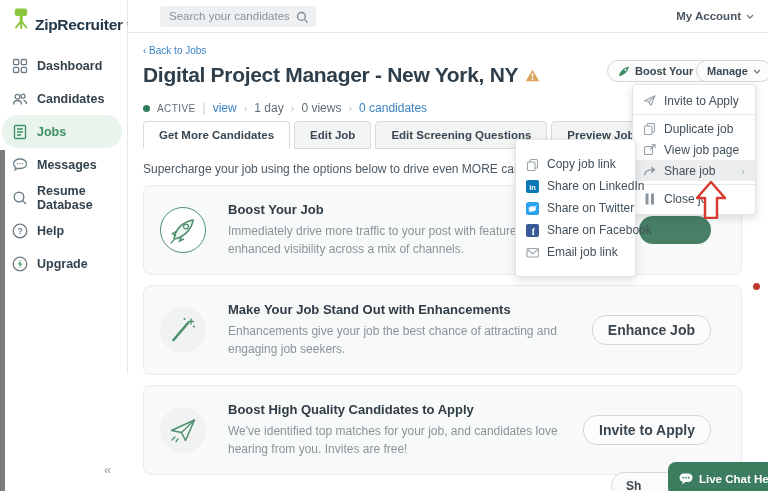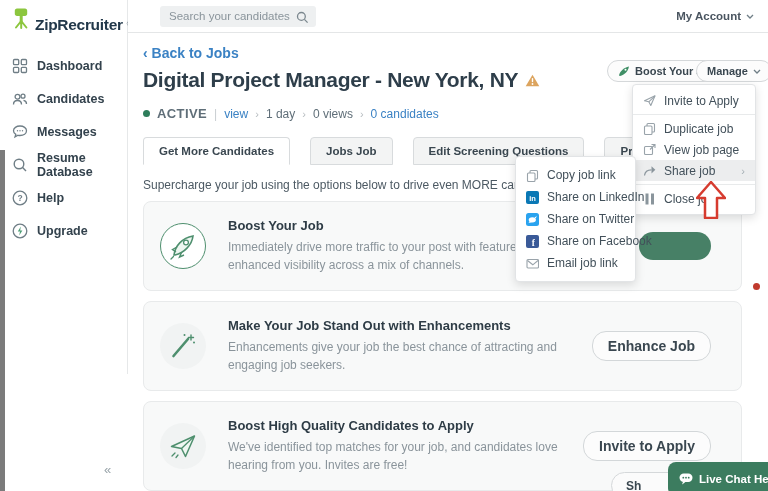--- a/index.html
+++ b/index.html
@@ -27,31 +27,31 @@
           justify-content:space-between;padding:0 14px 0 12px;}
   .search-wrap{position:relative;padding-left:20px;}
   .search-input{width:156px;height:21px;background:#EEF0F1;border:none;border-radius:3px;
                 padding:0 26px 0 9px;font-size:11.5px;font-family:inherit;color:#3A4750;outline:none;}
   .search-input::placeholder{color:#8A949B;}
   .search-mag{position:absolute;right:7px;top:4px;}
   .account{display:flex;align-items:center;gap:5px;font-size:11.5px;color:#4A5560;cursor:pointer;font-weight:bold;}
 
   
   .main{position:absolute;left:128px;top:33px;right:0;bottom:0;padding:12px 26px 0 15px;overflow:hidden;background:#fff;}
-  .back-link{font-size:14px;font-weight:700;color:#3B82C4;cursor:pointer;}
+  .back-link{font-size:10px;font-weight:400;color:#3B82C4;cursor:pointer;}
   .page-title{margin-top:7px;font-size:21px;font-weight:600;color:#2E3E4A;letter-spacing:-0.3px;
               display:flex;align-items:center;gap:7px;}
   .status-row{margin-top:8px;display:flex;align-items:center;gap:7px;font-size:12px;color:#5F6E78;}
   .status-dot{width:7px;height:7px;border-radius:50%;background:#2E7D5B;}
-  .status-state{font-size:13px;font-weight:700;letter-spacing:.4px;color:#5F6E78;}
+  .status-state{font-size:10px;font-weight:400;letter-spacing:.4px;color:#5F6E78;}
   .status-bar{color:#C9CED1;}
   .status-chev{color:#B6BCC0;font-size:11px;}
   .blue-link{color:#3B82C4;cursor:pointer;}
 
-  .tabs{margin-top:16px;display:flex;gap:20px;}
+  .tabs{margin-top:6px;display:flex;gap:4px;}
   .tab{padding:7px 15px;font-size:11.5px;font-weight:700;color:#3A4750;background:#F3F4F4;
        border:1px solid #D8DBDD;border-radius:4px 4px 0 0;cursor:pointer;}
   .tab.active{background:#fff;border-bottom-color:#fff;}
 
   .intro{margin-top:13px;font-size:12px;color:#4C5963;}
 
   .card{margin-top:9px;display:flex;align-items:center;background:#F8F9F9;
         border:1px solid #E8EAEB;border-radius:8px;padding:16px 30px 16px 16px;}
   .card + .card{margin-top:10px;}
   .card-icon{width:46px;height:46px;border-radius:50%;margin-right:22px;flex-shrink:0;
@@ -69,21 +69,21 @@
   .hdr-pill{position:absolute;top:60px;height:22px;display:flex;align-items:center;gap:5px;
             background:#FCFCFC;border:1px solid #D5D8DA;border-radius:11px;padding:0 10px;
             font-size:11px;font-weight:600;color:#3A4750;cursor:pointer;z-index:10;}
   .boost-pill{left:607px;}
   .manage-pill{left:696px;}
 
   
   .menu{position:absolute;background:#fff;border:1px solid #E2E4E6;border-radius:4px;
         box-shadow:0 3px 10px rgba(0,0,0,.13);font-size:12px;color:#42505A;}
   .manage-menu{left:632px;top:84px;width:124px;padding:5px 0;z-index:20;}
-  .share-menu{left:515px;top:156px;width:121px;padding:7px 0;z-index:25;}
+  .share-menu{left:515px;top:139px;width:121px;padding:13px 0;z-index:25;}
   .menu-row{display:flex;align-items:center;gap:8px;padding:0 10px;height:21px;cursor:pointer;white-space:nowrap;}
   .share-menu .menu-row{height:22px;}
   .menu-row.hl{background:#ECEDEE;height:21px;}
   .menu-sep{height:1px;background:#E8EAEB;margin:3px 0;}
   .menu-row .micon{width:13px;height:13px;display:inline-flex;align-items:center;justify-content:center;flex-shrink:0;}
   .submenu-arrow{margin-left:auto;color:#A6AFB5;font-size:11px;}
 
   
   .red-arrow{position:absolute;left:696px;top:181px;z-index:40;}
   .red-dot{position:absolute;left:753px;top:283px;width:7px;height:7px;border-radius:50%;
@@ -133,20 +133,31 @@
               <g stroke="#6F7E86" stroke-width="1.3" fill="none">
                 <circle cx="5.5" cy="5.7" r="2.4"></circle>
                 <circle cx="11" cy="5.2" r="2"></circle>
                 <path d="M1.5 13.5c0-2.5 1.8-4 4-4s4 1.5 4 4"></path>
                 <path d="M11.5 9.3c1.8.2 3 1.6 3 3.7"></path>
               </g>
             </svg>
         </span>
         <span>Candidates</span>
       </div>
+      <div class="nav-item active">
+        <span class="nicon">
+          <svg width="16" height="16" viewBox="0 0 16 16">
+              <g stroke="#3F8F66" stroke-width="1.3" fill="none">
+                <rect x="2.5" y="1.5" width="11" height="13" rx="1.2"></rect>
+                <path d="M5 5 H11 M5 8 H11 M5 11 H9"></path>
+              </g>
+            </svg>
+        </span>
+        <span>Jobs</span>
+      </div>
       <div class="nav-item">
         <span class="nicon">
           <svg width="16" height="16" viewBox="0 0 16 16">
               <path d="M8 2c3.6 0 6.5 2 6.5 4.8S11.6 11.5 8 11.5c-.7 0-1.4-.1-2-.2L3 13l.8-2.6C2.4 9.6 1.5 8.3 1.5 6.8 1.5 4 4.4 2 8 2Z" stroke="#6F7E86" stroke-width="1.3" fill="none"></path>
               <circle cx="5.5" cy="6.8" r=".7" fill="#6F7E86"></circle>
               <circle cx="8" cy="6.8" r=".7" fill="#6F7E86"></circle>
               <circle cx="10.5" cy="6.8" r=".7" fill="#6F7E86"></circle>
             </svg>
         </span>
         <span>Messages</span>
@@ -226,21 +237,21 @@
       <span class="status-chev">›</span>
       <span>1 day</span>
       <span class="status-chev">›</span>
       <span>0 views</span>
       <span class="status-chev">›</span>
       <span class="blue-link">0 candidates</span>
     </div>
 
     <div class="tabs">
       <div class="tab active">Get More Candidates</div>
-      <div class="tab">Jobs Job</div>
+      <div class="tab">Edit Job</div>
       <div class="tab">Edit Screening Questions</div>
       <div class="tab">Preview Job</div>
     </div>
 
     <div class="intro">Supercharge your job using the options below to drive even MORE candidate traffic!</div>
 
     <section class="card">
       <span class="card-icon ring">
         <svg width="28" height="28" viewBox="0 0 28 28">
           <path d="M5 23 C6 14 13 6 24 4 C23 13 15 21 6 23 Z" fill="#EDF6F0" stroke="#4E8F6E" stroke-width="1.6"></path>

